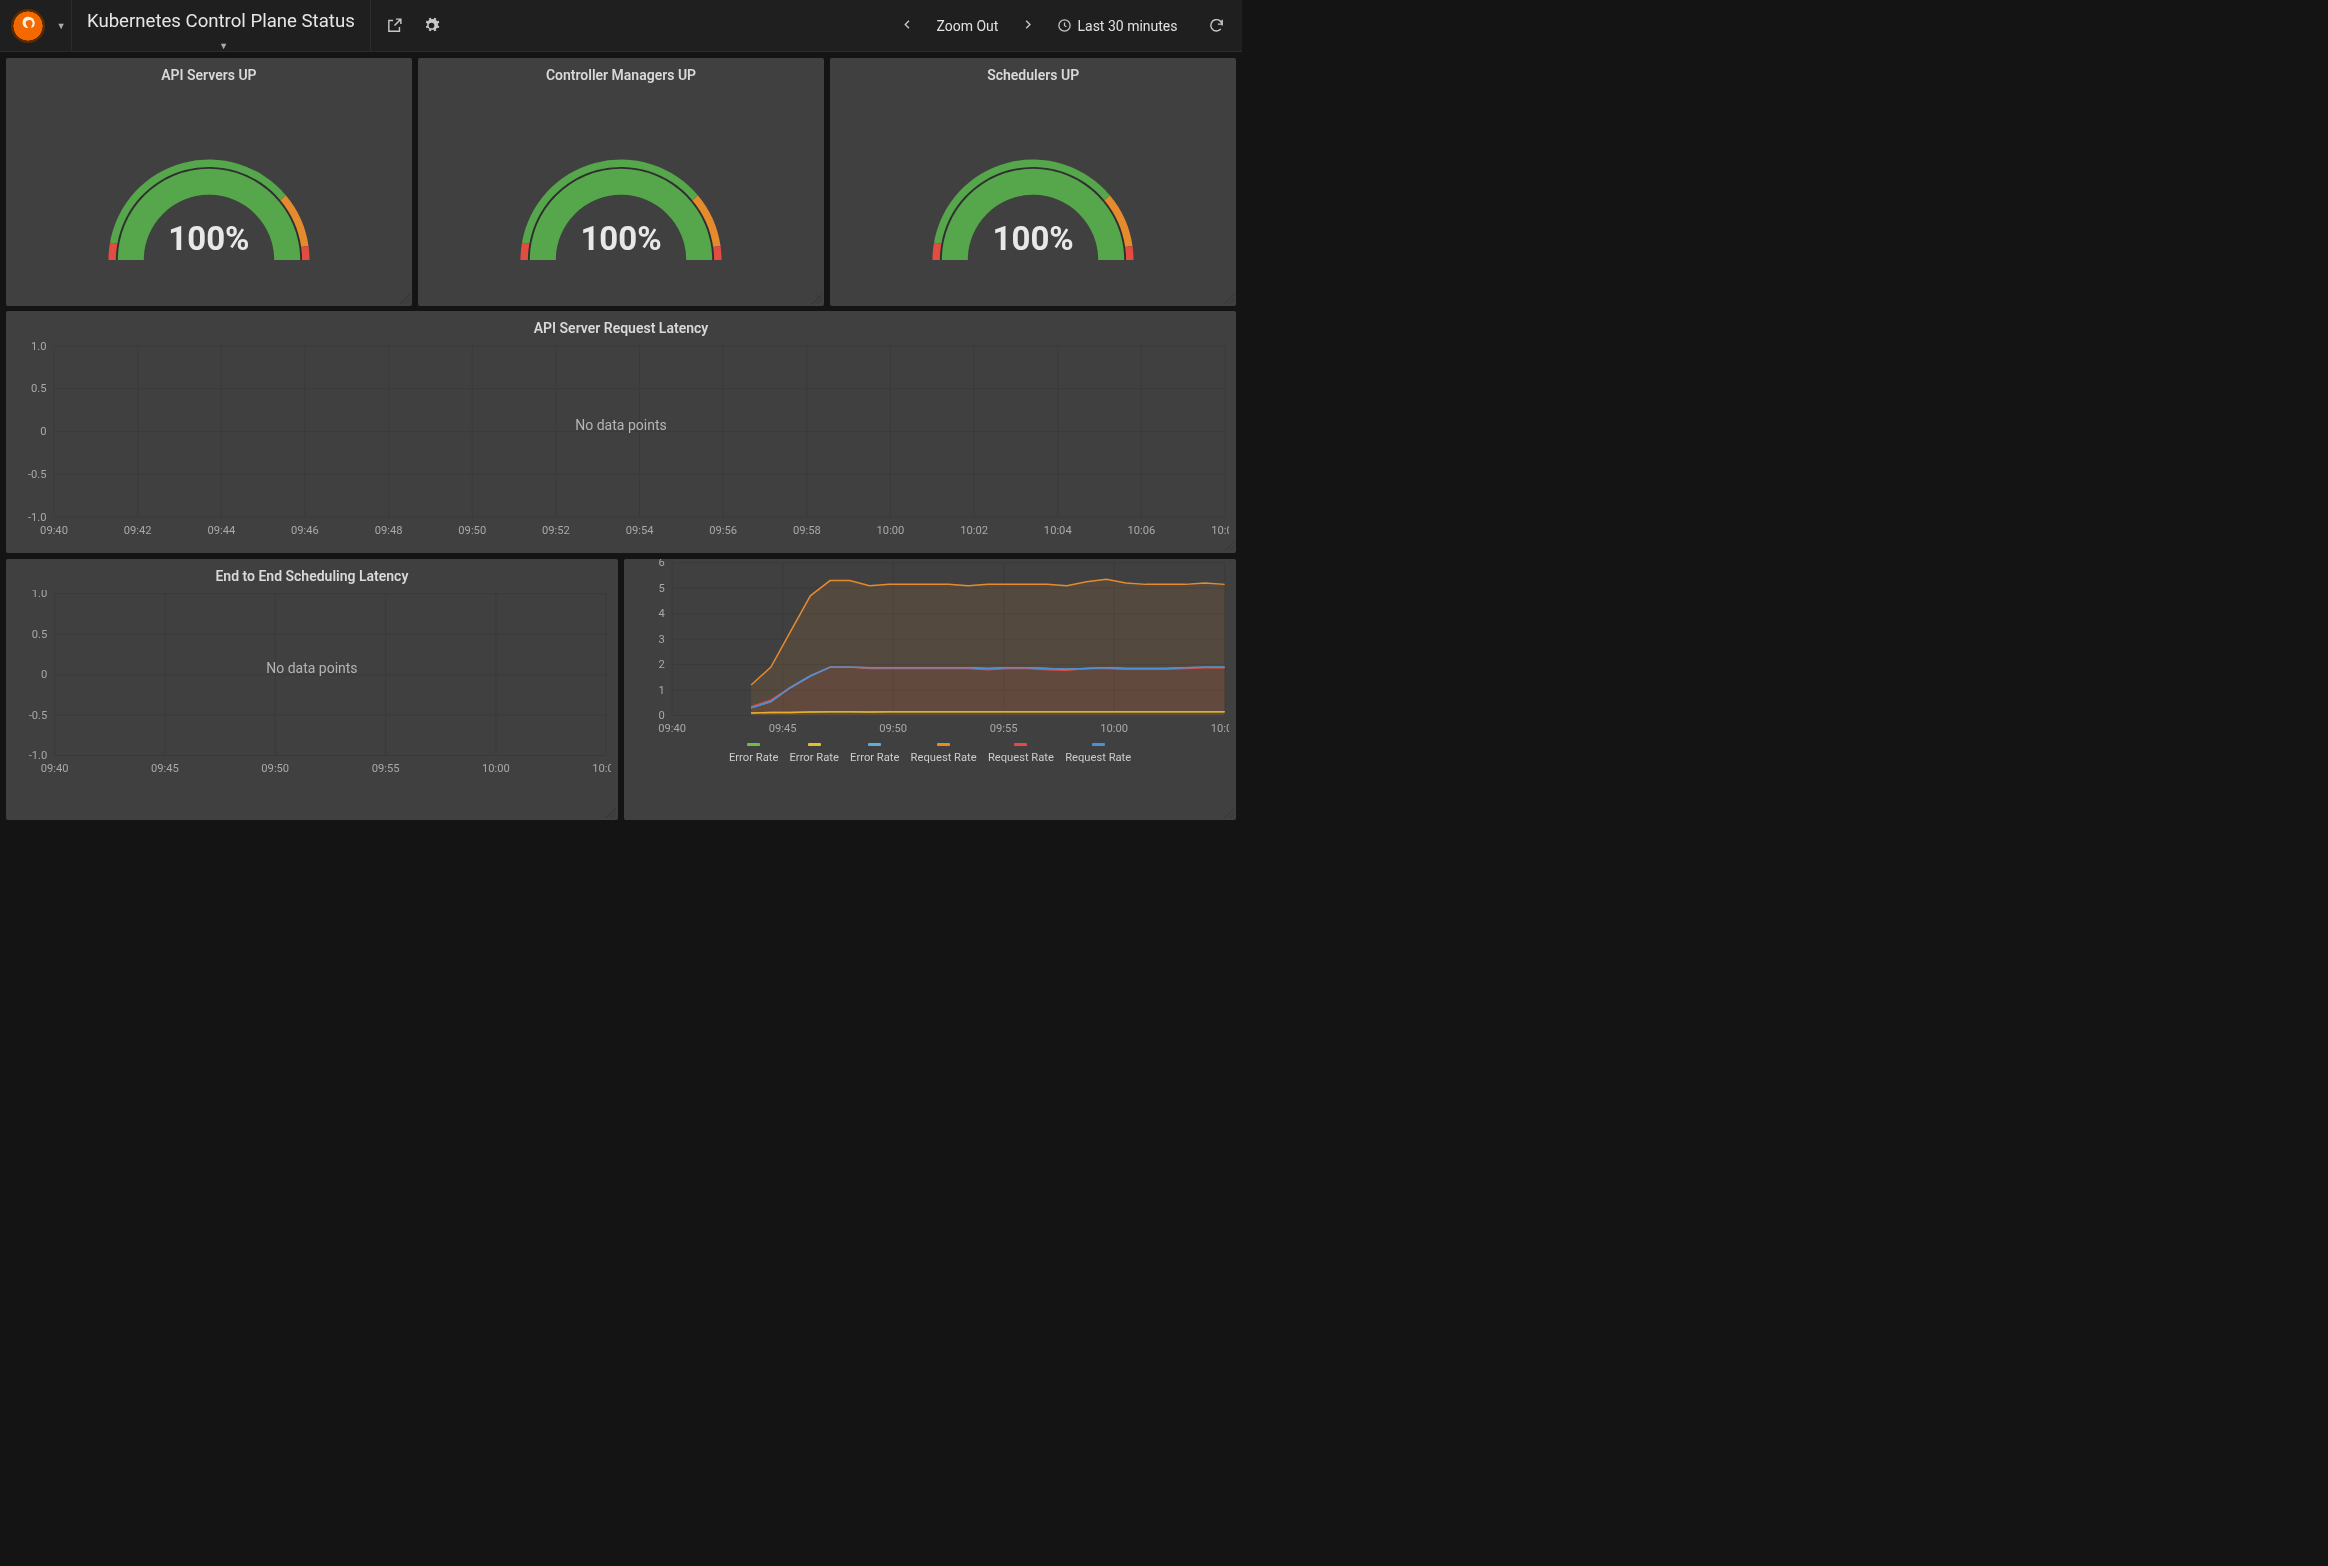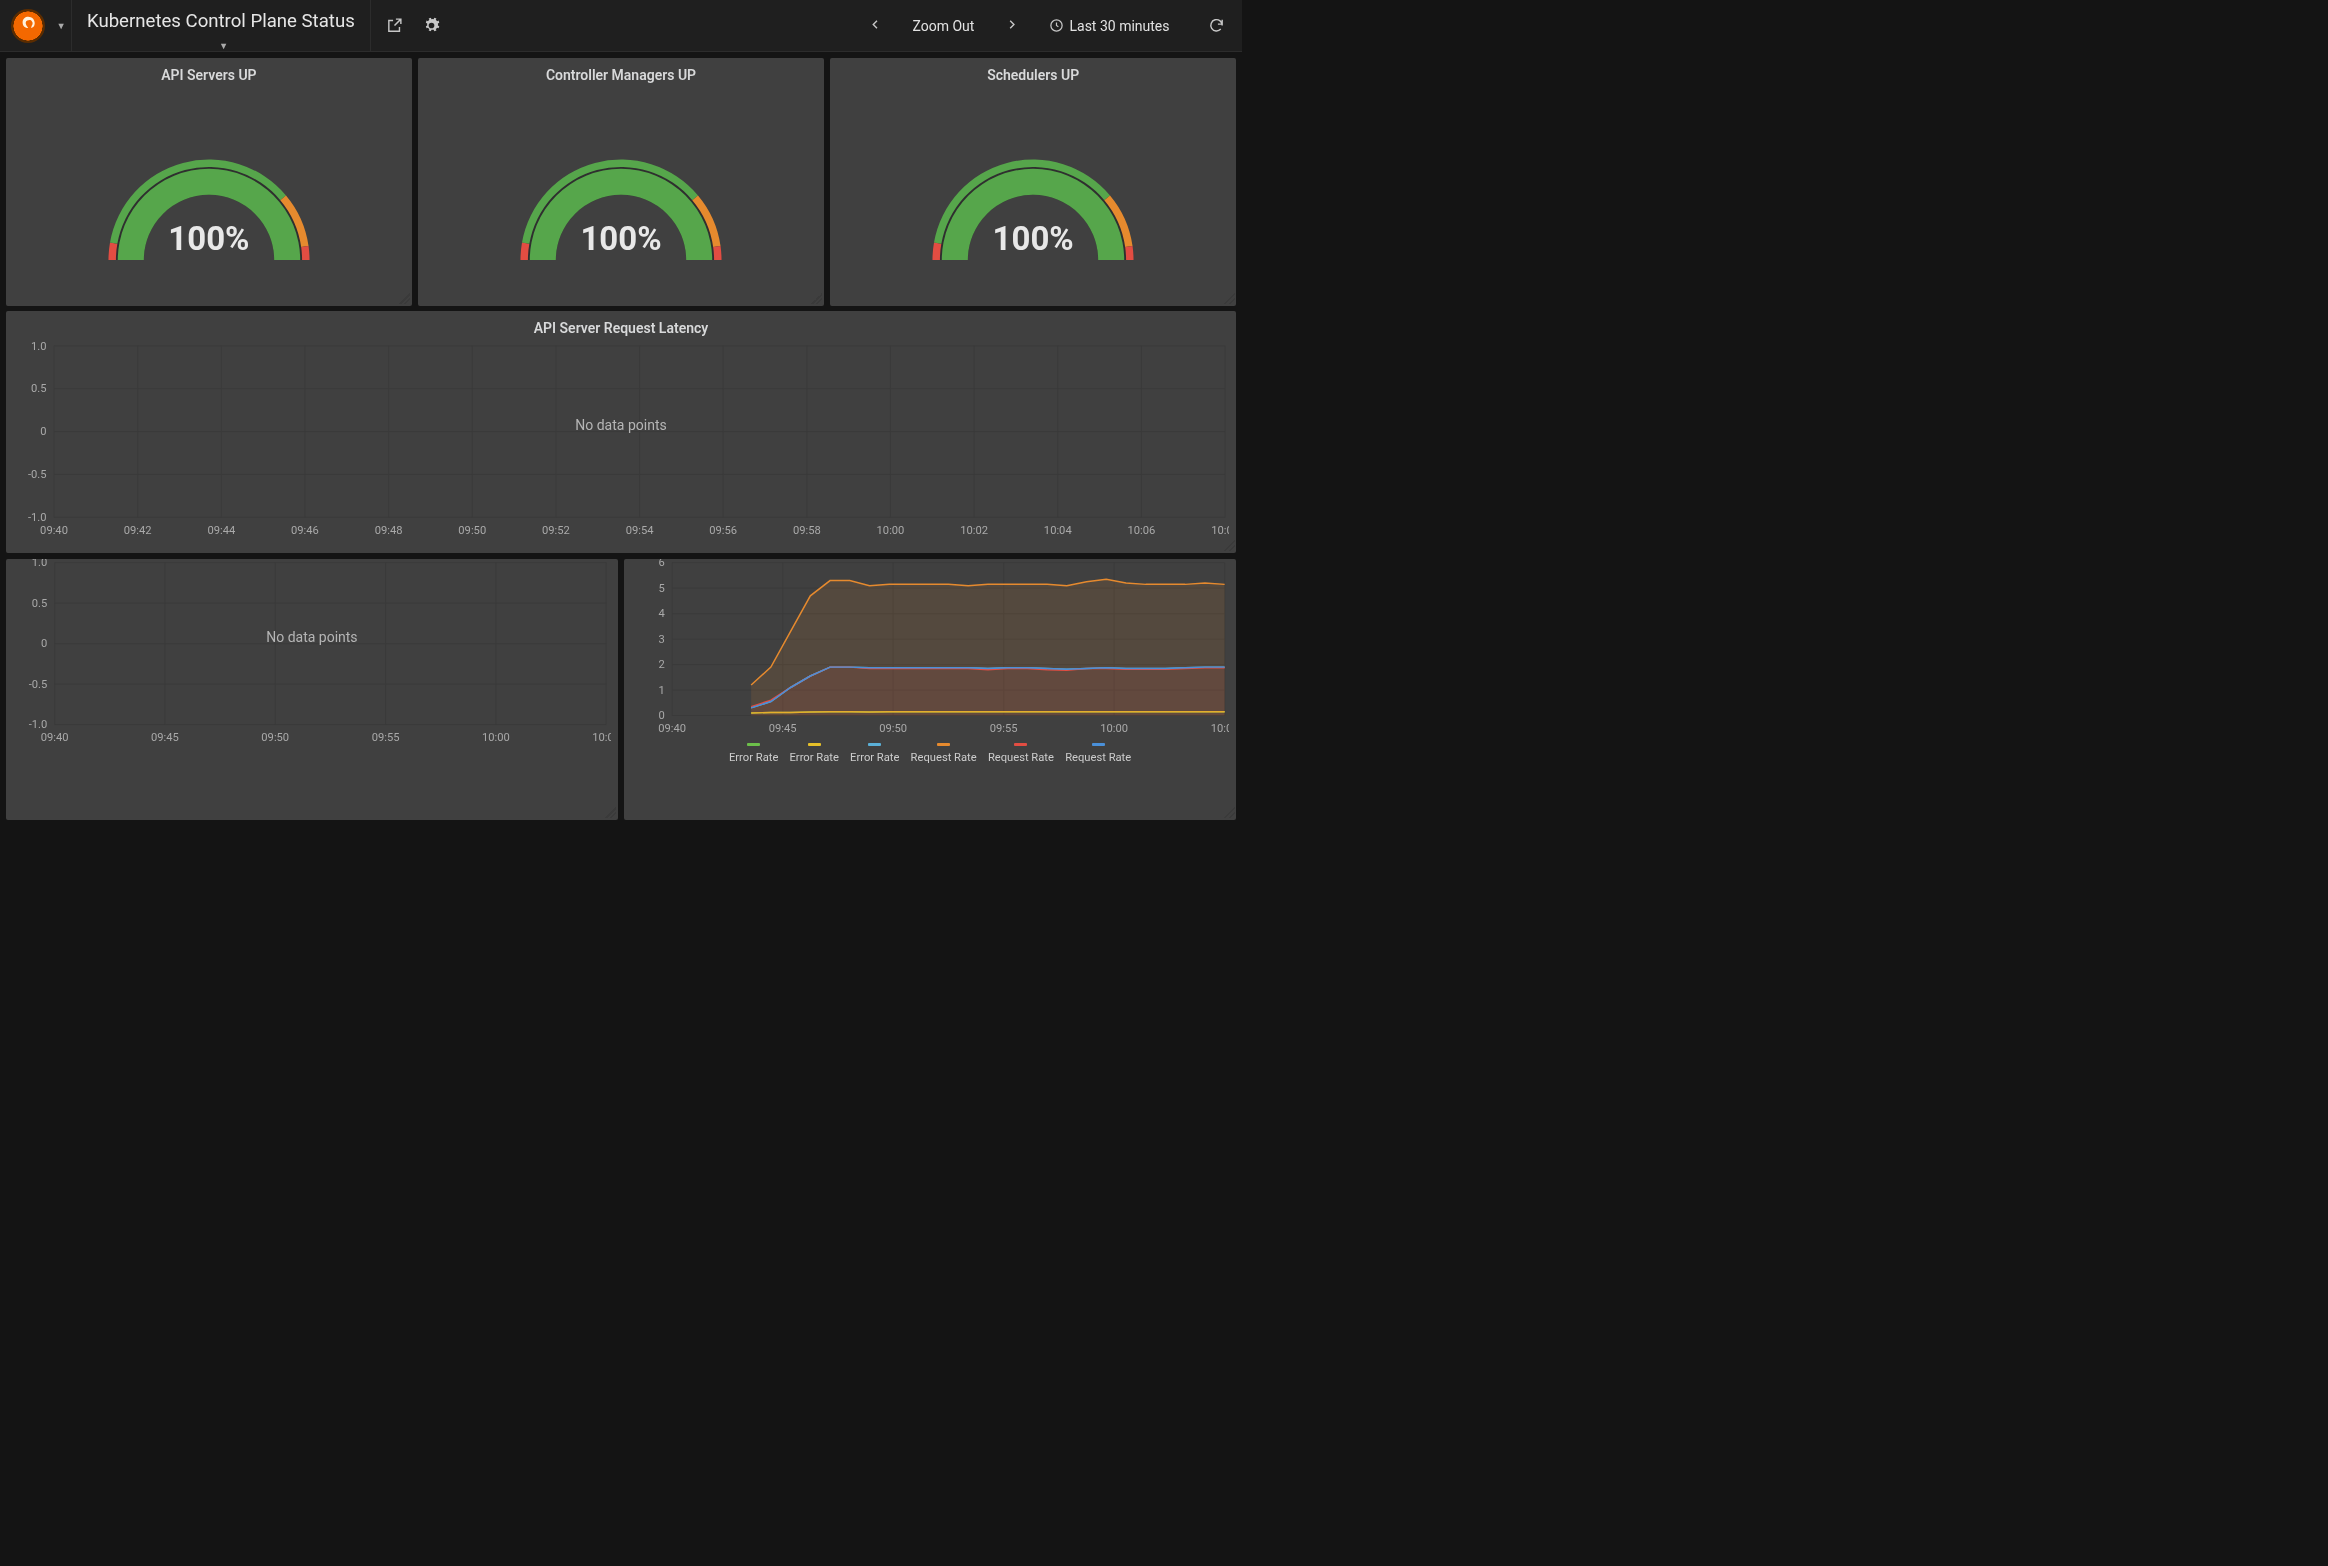--- a/index.html
+++ b/index.html
@@ -42,21 +42,21 @@
     width:17px;height:17px;
     display:grid; grid-template-columns:1fr 1fr; grid-template-rows:1fr 1fr; gap:1.9px;
   }
   .dash-icon span { background:#aaa; }
   .dash-title { font-size:18.6px; color:#e6e6e6; font-weight:400; }
   .toolbar .icon-btn {
     width:37px; height:37px; display:flex; align-items:center; justify-content:center;
     color:#c7c7c7; cursor:pointer; font-size:15px;
   }
   .toolbar .spacer { flex:1; }
-  .timerange { display:flex; align-items:center; gap:28px; }
+  .timerange { display:flex; align-items:center; gap:20px; }
   .chev { font-size:13px; color:#c7c7c7; cursor:pointer; padding:3.7px; }
   .zoom-out { font-size:14px; color:#e2e2e2; cursor:pointer; }
   .time-display { display:flex; align-items:center; gap:5.6px; font-size:14px; color:#e2e2e2; cursor:pointer; }
 
   
   .grid { padding:5.6px; }
   .row { display:flex; gap:5.6px; margin-bottom:5.6px; }
   .panel {
     background:#404040;
     position:relative;
@@ -267,20 +267,21 @@
             <text x="1300" y="206" text-anchor="middle" class="axis-text">10:08</text>
           </svg>
         <div class="nodata">No data points</div>
       </div>
       <div class="resize-handle"></div>
     </div>
   </div>
 
   <div class="row row3">
     <div class="panel">
+      <div class="panel-title">End to End Scheduling Latency</div>
       <div class="chart-area" style="height:186px;">
         <svg class="chart-svg" viewBox="0 0 641 200" style="font-size:13px">
             <line x1="44" x2="637" y1="4" y2="4" class="grid-line"></line>
             <text x="36" y="8" text-anchor="end" class="axis-text">1.0</text>
             <line x1="44" x2="637" y1="47.5" y2="47.5" class="grid-line"></line>
             <text x="36" y="51.5" text-anchor="end" class="axis-text">0.5</text>
             <line x1="44" x2="637" y1="91" y2="91" class="grid-line"></line>
             <text x="36" y="95" text-anchor="end" class="axis-text">0</text>
             <line x1="44" x2="637" y1="134.5" y2="134.5" class="grid-line"></line>
             <text x="36" y="138.5" text-anchor="end" class="axis-text">-0.5</text>

